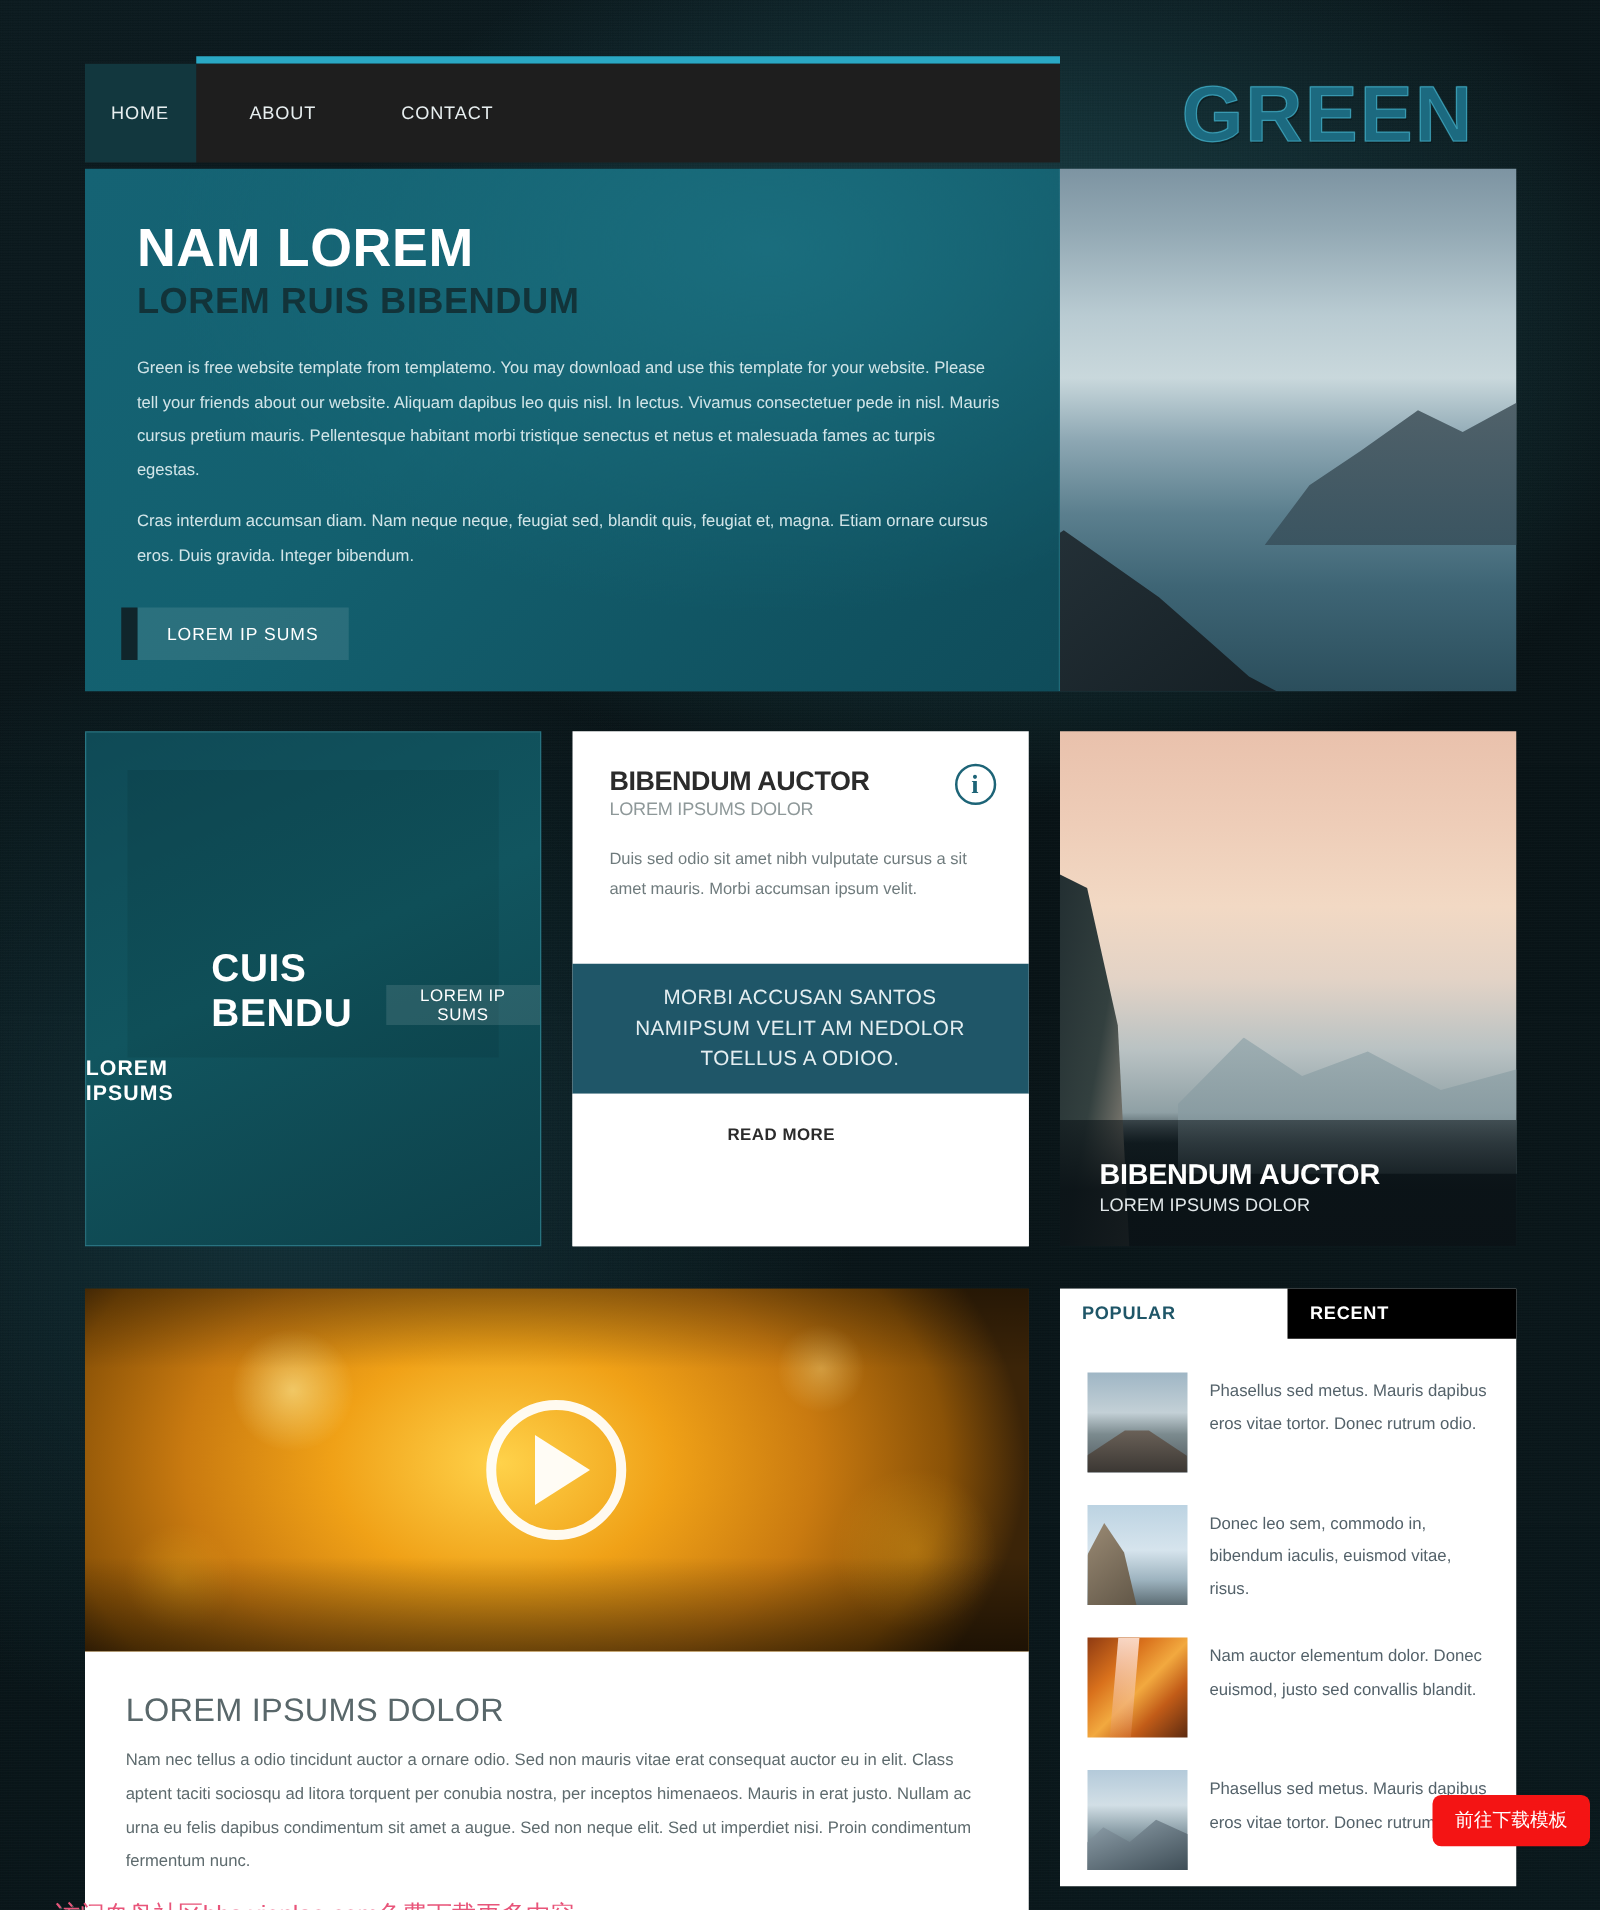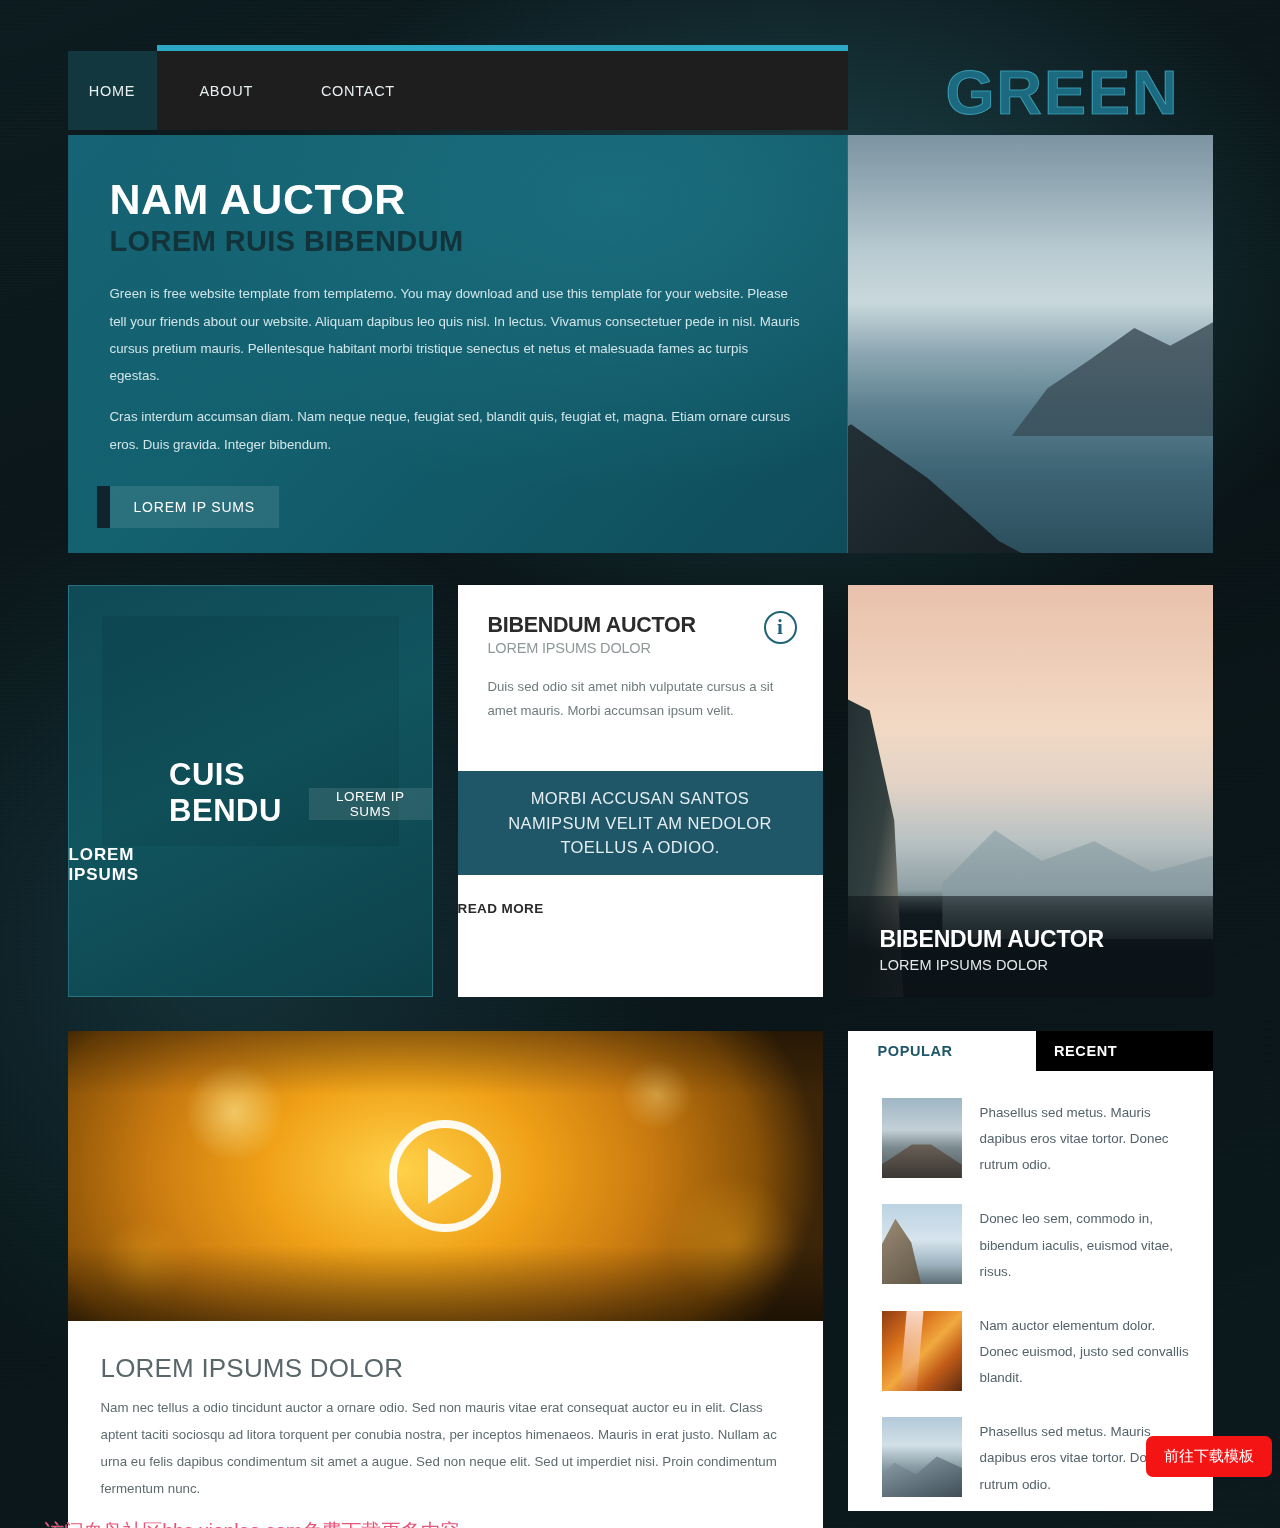--- a/index.html
+++ b/index.html
@@ -295,21 +295,21 @@
     text-align: center;
     font-size: 16.5px;
     line-height: 1.5;
     letter-spacing: .4px;
     padding: 0 28px;
   }
   .cw-foot {
     flex: 1;
     background: #ffffff;
     padding: 24px 30px 0 0;
-    text-align: left;
+    text-align: center;
   }
   .read-more {
     font-size: 13.5px;
     font-weight: bold;
     color: #2b2b2b;
     letter-spacing: .4px;
     cursor: pointer;
     text-decoration: none;
   }
 
@@ -428,21 +428,20 @@
     font-size: 13.3px;
     line-height: 2.02;
     color: #5e6b6e;
   }
 
   
   .sidebar {
     width: 365px;
     background: #ffffff;
     align-self: flex-start;
-    padding-left: 12px;
   }
   .tabs {
     display: flex;
     height: 40px;
   }
   .tab {
     flex: 1;
     display: flex;
     align-items: center;
     padding-left: 18px;
@@ -546,21 +545,21 @@
       <div class="nav-item contact">
         <span>CONTACT</span>
       </div>
     </nav>
 
     <div class="logo">GREEN</div>
   </div>
 
   <section class="hero">
     <div class="hero-text">
-      <h1>NAM AUCTOR</h1>
+      <h1>NAM LOREM</h1>
       <h2>LOREM RUIS BIBENDUM</h2>
       <p>Green is free website template from templatemo. You may download and use this template for your website. Please tell your friends about our website. Aliquam dapibus leo quis nisl. In lectus. Vivamus consectetuer pede in nisl. Mauris cursus pretium mauris. Pellentesque habitant morbi tristique senectus et netus et malesuada fames ac turpis egestas.</p>
       <p>Cras interdum accumsan diam. Nam neque neque, feugiat sed, blandit quis, feugiat et, magna. Etiam ornare cursus eros. Duis gravida. Integer bibendum.</p>
       <button class="btn">LOREM IP SUMS</button>
     </div>
     <div class="hero-img"></div>
   </section>
 
   <section class="row2">
 

